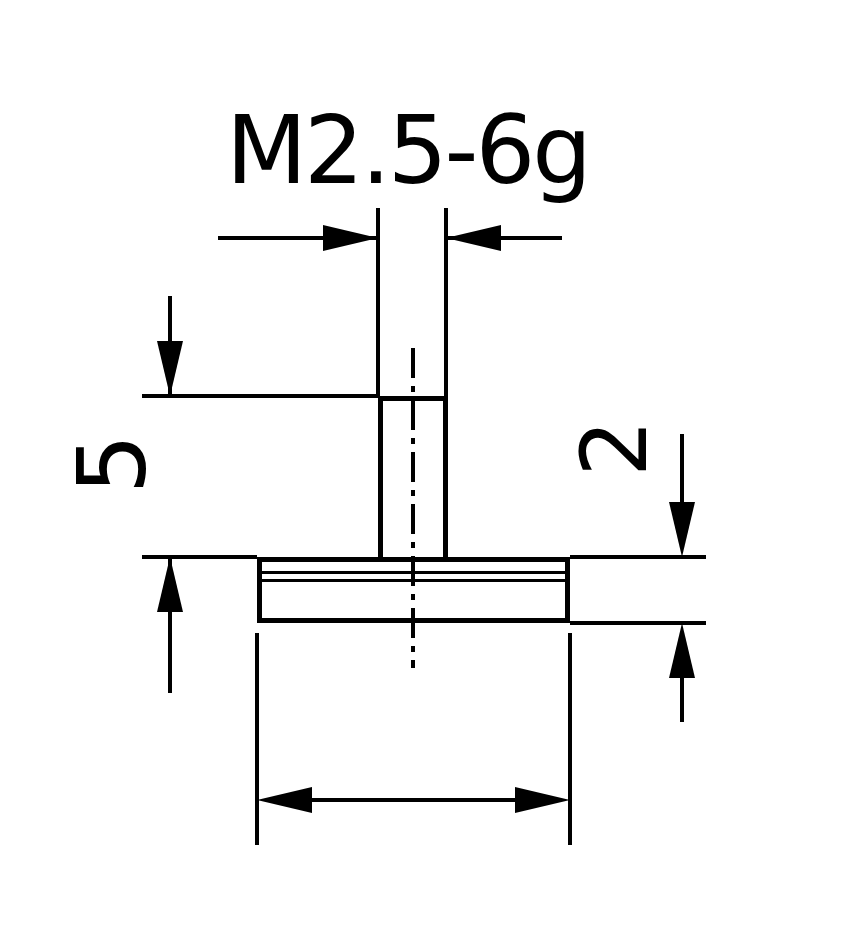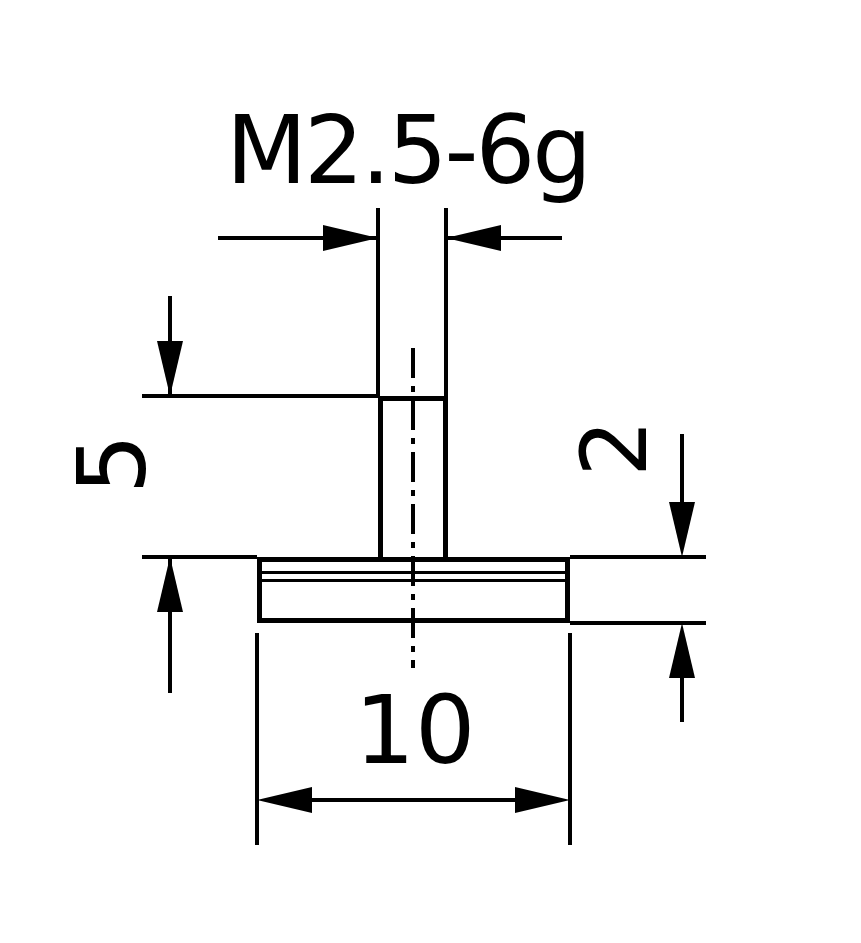--- a/index.html
+++ b/index.html
@@ -85,15 +85,14 @@
   <div class="arr arr-down" style="left:669px; top:502px;"></div>
   <div class="vline" style="left:680px; top:678px; width:4px; height:44px;"></div>
   <div class="arr arr-up" style="left:669px; top:623px;"></div>
   <div id="label-2" class="label rot">2</div>
 
   <div class="vline" style="left:255px; top:633px; width:4px; height:212px;"></div>
   <div class="vline" style="left:568px; top:633px; width:4px; height:212px;"></div>
   <div class="hline" style="left:312px; top:798px; width:203px; height:4px;"></div>
   <div class="arr arr-left" style="left:257px; top:787px;"></div>
   <div class="arr arr-right" style="left:515px; top:787px;"></div>
-  <div id="label-10" class="label">10</div>
 
 </div>
 
 </body></html>

